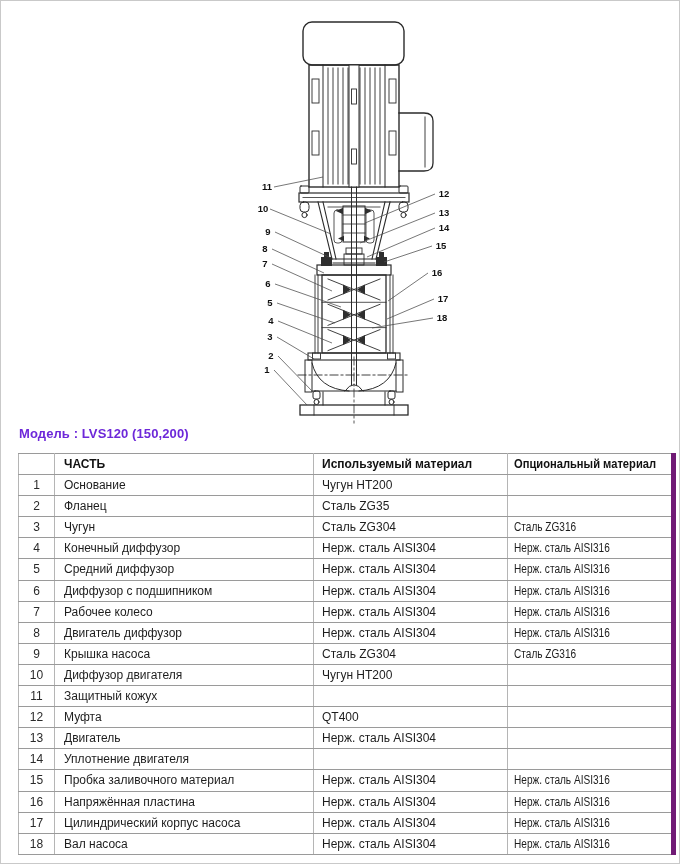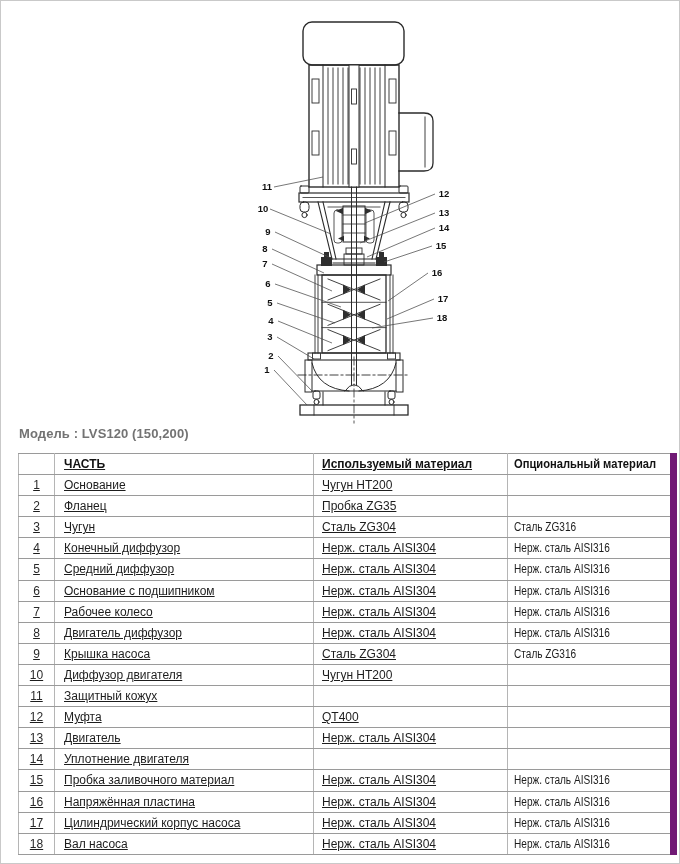--- a/index.html
+++ b/index.html
@@ -11,39 +11,39 @@
   }
   
   .diagram-svg { position:absolute; left:0; top:0; }
   .dwg { stroke:#2b2b2b; fill:none; stroke-linecap:square; }
   .dark { fill:#2e2e2e; stroke:none; }
   .callout-line { stroke:#4a4a4a; stroke-width:0.75; fill:none; }
   .callout-text { font:bold 9.5px "Liberation Sans", sans-serif; fill:#111; }
   
   .model-title {
     position:absolute; left:18px; top:425px;
-    font-size:13px; font-weight:bold; color:#737373; letter-spacing:0.1px;
+    font-size:13px; font-weight:bold; color:#6d28d9; letter-spacing:0.1px;
   }
   
   .parts-table {
     position:absolute; left:17px; top:452px; width:655px;
     border-collapse:collapse; table-layout:fixed;
     font-size:12px; color:#1d1d1d;
   }
   .parts-table col.c-num { width:36px; }
   .parts-table col.c-part { width:259px; }
   .parts-table col.c-mat { width:194px; }
   .parts-table col.c-opt { width:166px; }
   .parts-table th, .parts-table td {
     height:20.1px; line-height:20.1px; padding:0;
     border-bottom:1px solid #9a9a9a;
     white-space:nowrap; overflow:visible;
     font-weight:normal; text-align:left; vertical-align:middle;
   }
-  .parts-table { border-top:1px solid #9a9a9a; border-left:1px solid #b5b5b5; border-right:7px solid #701a75;text-decoration:underline; }
+  .parts-table { border-top:1px solid #9a9a9a; border-left:1px solid #b5b5b5; border-right:5px solid #701a75; }
   .parts-table th { font-weight:bold; color:#121212; }
   .parts-table .v { border-left:1px solid #b5b5b5; }
   .parts-table .num { text-align:center; color:#2a2a2a; }
   .parts-table .part { padding-left:9px; }
   .parts-table .mat { padding-left:8px; }
   .parts-table .opt { padding-left:6px; }
   .cond { display:inline-block; transform:scaleX(0.84); transform-origin:0 50%; white-space:nowrap; }
   .cond-h { display:inline-block; transform:scaleX(0.93); transform-origin:0 50%; white-space:nowrap; }
 </style>
 </head>
@@ -219,21 +219,21 @@
     <tbody>
         <tr>
           <td class="num">1</td>
           <td class="part v">Основание</td>
           <td class="mat v">Чугун HT200</td>
           <td class="opt v"><span class="cond"></span></td>
         </tr>
         <tr>
           <td class="num">2</td>
           <td class="part v">Фланец</td>
-          <td class="mat v">Пробка ZG35</td>
+          <td class="mat v">Сталь ZG35</td>
           <td class="opt v"><span class="cond"></span></td>
         </tr>
         <tr>
           <td class="num">3</td>
           <td class="part v">Чугун</td>
           <td class="mat v">Сталь ZG304</td>
           <td class="opt v"><span class="cond">Сталь ZG316</span></td>
         </tr>
         <tr>
           <td class="num">4</td>
@@ -242,21 +242,21 @@
           <td class="opt v"><span class="cond">Нерж. сталь AISI316</span></td>
         </tr>
         <tr>
           <td class="num">5</td>
           <td class="part v">Средний диффузор</td>
           <td class="mat v">Нерж. сталь AISI304</td>
           <td class="opt v"><span class="cond">Нерж. сталь AISI316</span></td>
         </tr>
         <tr>
           <td class="num">6</td>
-          <td class="part v">Основание с подшипником</td>
+          <td class="part v">Диффузор с подшипником</td>
           <td class="mat v">Нерж. сталь AISI304</td>
           <td class="opt v"><span class="cond">Нерж. сталь AISI316</span></td>
         </tr>
         <tr>
           <td class="num">7</td>
           <td class="part v">Рабочее колесо</td>
           <td class="mat v">Нерж. сталь AISI304</td>
           <td class="opt v"><span class="cond">Нерж. сталь AISI316</span></td>
         </tr>
         <tr>

